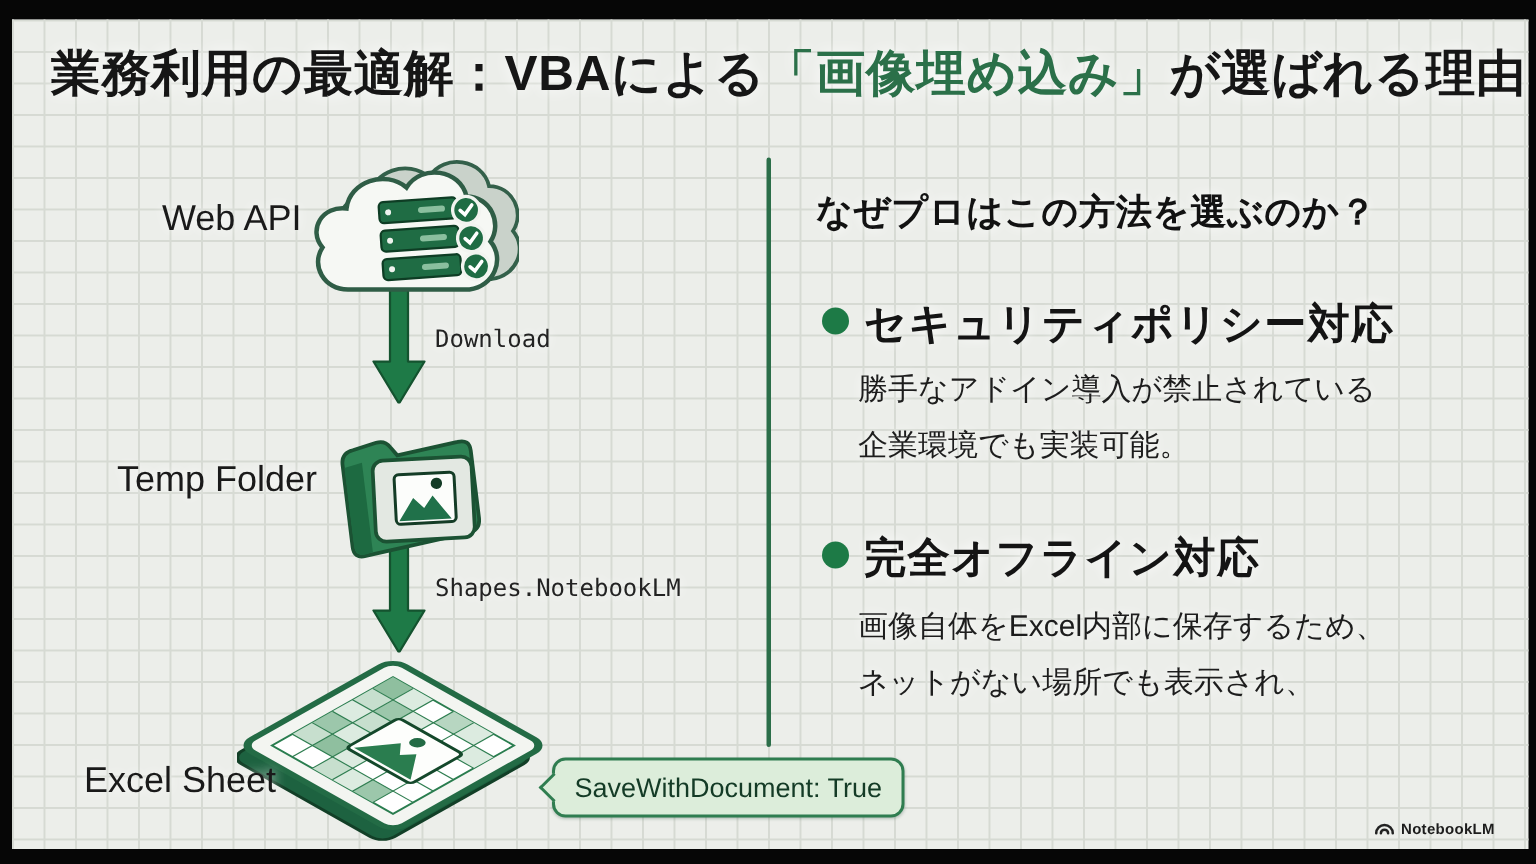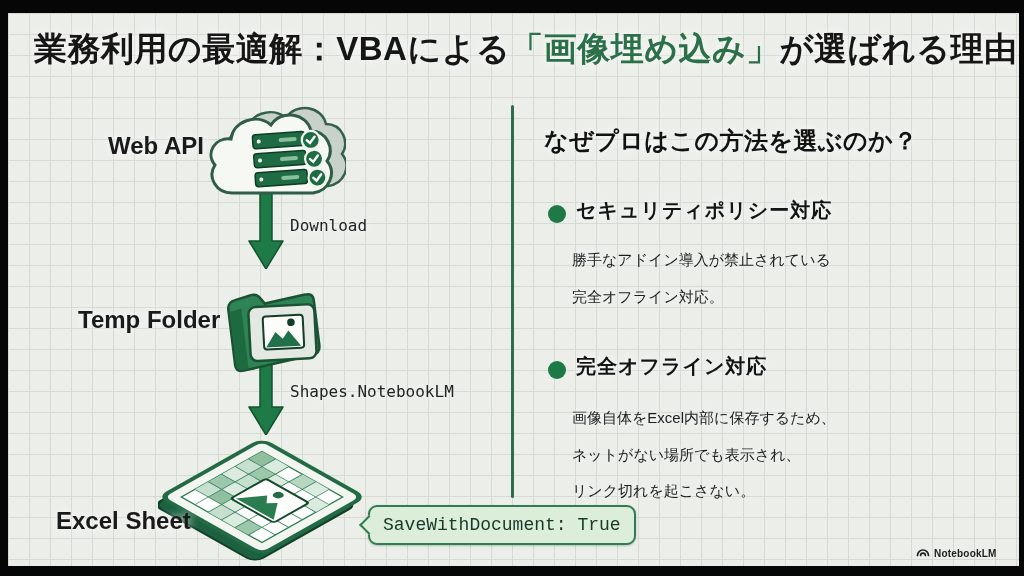--- a/index.html
+++ b/index.html
@@ -20,48 +20,48 @@
   }
   .abs{position:absolute;}
   .slide-title{
     left:26px;top:14px;width:965px;
     font-size:33px;font-weight:bold;color:#161616;letter-spacing:0.5px;
     white-space:nowrap;
     text-shadow:0 0 10px rgba(255,255,255,.9);
   }
   .slide-title .hl{color:#2b7049;}
   .node-label{
-    font-size:24px;font-weight:bold;color:#1a1a1a;white-space:nowrap;
+    font-size:24px;font-weight:normal;color:#1a1a1a;white-space:nowrap;
     text-shadow:0 0 8px rgba(255,255,255,.9);
   }
   .mono-label{
     font-family:"DejaVu Sans Mono","Liberation Mono",monospace;
     font-size:16px;color:#232323;white-space:nowrap;
     text-shadow:0 0 8px rgba(255,255,255,.9);
   }
   .divider{left:503px;top:92px;width:3px;height:393px;background:#2b6e49;border-radius:2px;}
   .panel-heading{
     left:536px;top:112px;font-size:24px;font-weight:bold;color:#121212;
     letter-spacing:0.5px;white-space:nowrap;
     text-shadow:0 0 8px rgba(255,255,255,.9);
   }
   .bullet-dot{width:18px;height:18px;border-radius:50%;background:#1d7a46;}
   .bullet-title{
-    font-size:20px;font-weight:bold;color:#141414;letter-spacing:1px;white-space:nowrap;
+    font-size:28px;font-weight:bold;color:#141414;letter-spacing:1px;white-space:nowrap;
     text-shadow:0 0 8px rgba(255,255,255,.9);
   }
   .bullet-body{
-    font-size:15px;color:#1d1d1d;line-height:36.5px;white-space:nowrap;
+    font-size:20px;color:#1d1d1d;line-height:36.5px;white-space:nowrap;
     text-shadow:0 0 8px rgba(255,255,255,.9);
   }
   .bubble{
     left:360px;top:492px;height:26px;
     background:#dcedda;border:2px solid #2f7d50;border-radius:9px;
     padding:5px 13px;
-    font-family:Liberation Mono, monospace;
+    font-family:Liberation Sans, sans-serif;
     font-size:18px;color:#143b26;line-height:26px;white-space:nowrap;
     box-shadow:0 1px 2px rgba(20,60,38,.25);
   }
   .bubble::before{
     content:"";position:absolute;left:-8px;top:50%;
     width:12px;height:12px;background:#dcedda;
     border-left:2px solid #2f7d50;border-bottom:2px solid #2f7d50;
     transform:translateY(-50%) rotate(45deg);
   }
   .brand{
@@ -186,29 +186,28 @@
   <div class="abs bubble">SaveWithDocument: True</div>
 
   <div class="abs divider"></div>
 
   <div class="abs panel-heading">なぜプロはこの方法を選ぶのか？</div>
 
   <div class="abs bullet-dot" style="left:540px;top:192px"></div>
   <div class="abs bullet-title" style="left:568px;top:184px">セキュリティポリシー対応</div>
   <div class="abs bullet-body" style="left:564px;top:229px">
     <div>勝手なアドイン導入が禁止されている</div>
-    <div>完全オフライン対応。</div>
+    <div>企業環境でも実装可能。</div>
   </div>
 
   <div class="abs bullet-dot" style="left:540px;top:348px"></div>
   <div class="abs bullet-title" style="left:568px;top:340px">完全オフライン対応</div>
   <div class="abs bullet-body" style="left:564px;top:387px">
     <div>画像自体をExcel内部に保存するため、</div>
     <div>ネットがない場所でも表示され、</div>
-    <div>リンク切れを起こさない。</div>
   </div>
 
   <div class="abs brand">
     <svg width="14" height="14" viewBox="0 0 14 14">
       <path d="M1.5 9.5 A5.5 5.5 0 0 1 12.5 9.5" fill="none" stroke="#222" stroke-width="1.7" stroke-linecap="round"></path>
       <path d="M4.6 9.5 A2.4 2.4 0 0 1 9.4 9.5" fill="none" stroke="#222" stroke-width="1.7" stroke-linecap="round"></path>
     </svg>
     <span>NotebookLM</span>
   </div>
 

